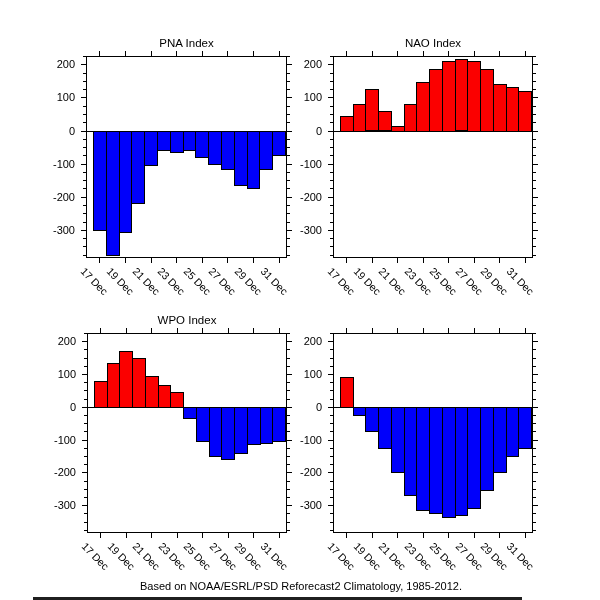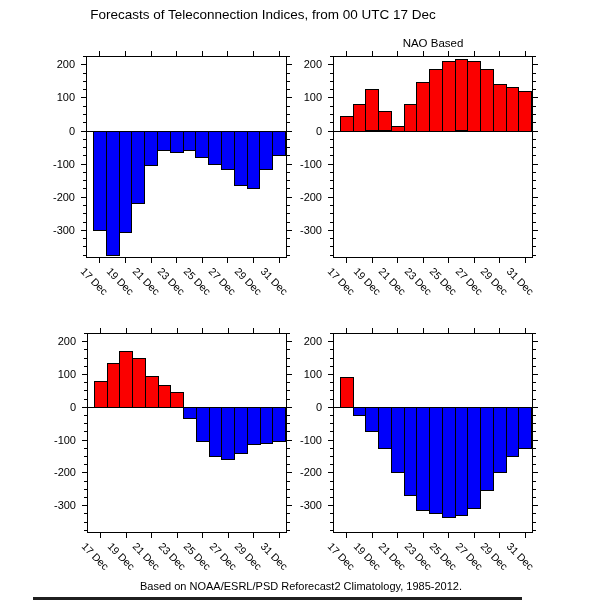--- a/index.html
+++ b/index.html
@@ -17,23 +17,23 @@
   .tick{position:absolute;background:#000;}
   .ylab{position:absolute;width:38px;text-align:right;font-size:11px;line-height:12px;}
   .xlab{position:absolute;font-size:10.5px;white-space:nowrap;
         transform:rotate(45deg);transform-origin:top left;}
   .bottom-strip{position:absolute;left:33px;top:597px;width:489px;height:3px;background:#1f1f1f;}
 </style>
 </head>
 <body>
 
 <div class="page">
-  <div class="main-title">Forecasts of Teleconnection Indices, from 00 UTC 17 Dec</div>
 
   <div class="chart" id="chart-0" style="left:86px;top:56px;width:201px;height:202px;">
+    <div class="chart-title">PNA Index</div>
   <div class="frame"></div>
       <div class="bar" style="left: 7px; width: 13.8px; top: 74.51px; height: 100.34px; background: rgb(0, 0, 251);"></div>
       <div class="bar" style="left: 19.8px; width: 13.8px; top: 74.51px; height: 125.18px; background: rgb(0, 0, 251);"></div>
       <div class="bar" style="left: 32.6px; width: 13.8px; top: 74.51px; height: 102px; background: rgb(0, 0, 251);"></div>
       <div class="bar" style="left: 45.4px; width: 13.8px; top: 74.51px; height: 73.85px; background: rgb(0, 0, 251);"></div>
       <div class="bar" style="left: 58.2px; width: 13.8px; top: 74.51px; height: 35.77px; background: rgb(0, 0, 251);"></div>
       <div class="bar" style="left: 71px; width: 13.8px; top: 74.51px; height: 20.87px; background: rgb(0, 0, 251);"></div>
       <div class="bar" style="left: 83.8px; width: 13.8px; top: 74.51px; height: 22.52px; background: rgb(0, 0, 251);"></div>
       <div class="bar" style="left: 96.6px; width: 13.8px; top: 74.51px; height: 20.87px; background: rgb(0, 0, 251);"></div>
       <div class="bar" style="left: 109.4px; width: 13.8px; top: 74.51px; height: 27.49px; background: rgb(0, 0, 251);"></div>
@@ -120,21 +120,21 @@
       <div class="xlab" style="left: 129.4px; top: 209px;">27 Dec</div>
       <div class="tick" style="left: 167px; top: 202px; width: 1px; height: 5px;"></div>
       <div class="tick" style="left: 167px; top: -5px; width: 1px; height: 5px;"></div>
       <div class="xlab" style="left: 155px; top: 209px;">29 Dec</div>
       <div class="tick" style="left: 192.6px; top: 202px; width: 1px; height: 5px;"></div>
       <div class="tick" style="left: 192.6px; top: -5px; width: 1px; height: 5px;"></div>
       <div class="xlab" style="left: 180.6px; top: 209px;">31 Dec</div>
     </div>
 
   <div class="chart" id="chart-1" style="left:333px;top:56px;width:200px;height:202px;">
-    <div class="chart-title">NAO Based</div>
+    <div class="chart-title">NAO Index</div>
   <div class="frame"></div>
       <div class="bar" style="left: 7px; width: 13.73px; top: 59.61px; height: 15.9px; background: rgb(251, 0, 0);"></div>
       <div class="bar" style="left: 19.73px; width: 13.73px; top: 48.02px; height: 27.49px; background: rgb(251, 0, 0);"></div>
       <div class="bar" style="left: 32.47px; width: 13.73px; top: 33.11px; height: 42.39px; background: rgb(251, 0, 0);"></div>
       <div class="bar" style="left: 45.2px; width: 13.73px; top: 54.64px; height: 20.87px; background: rgb(251, 0, 0);"></div>
       <div class="bar" style="left: 57.93px; width: 13.73px; top: 69.54px; height: 5.97px; background: rgb(251, 0, 0);"></div>
       <div class="bar" style="left: 70.67px; width: 13.73px; top: 48.02px; height: 27.49px; background: rgb(251, 0, 0);"></div>
       <div class="bar" style="left: 83.4px; width: 13.73px; top: 26.49px; height: 49.02px; background: rgb(251, 0, 0);"></div>
       <div class="bar" style="left: 96.13px; width: 13.73px; top: 13.25px; height: 62.26px; background: rgb(251, 0, 0);"></div>
       <div class="bar" style="left: 108.87px; width: 13.73px; top: 4.97px; height: 70.54px; background: rgb(251, 0, 0);"></div>
@@ -221,20 +221,21 @@
       <div class="xlab" style="left: 128.7px; top: 209px;">27 Dec</div>
       <div class="tick" style="left: 166.2px; top: 202px; width: 1px; height: 5px;"></div>
       <div class="tick" style="left: 166.2px; top: -5px; width: 1px; height: 5px;"></div>
       <div class="xlab" style="left: 154.2px; top: 209px;">29 Dec</div>
       <div class="tick" style="left: 191.6px; top: 202px; width: 1px; height: 5px;"></div>
       <div class="tick" style="left: 191.6px; top: -5px; width: 1px; height: 5px;"></div>
       <div class="xlab" style="left: 179.6px; top: 209px;">31 Dec</div>
     </div>
 
   <div class="chart" id="chart-2" style="left:87px;top:333px;width:200px;height:200px;">
+    <div class="chart-title">WPO Index</div>
   <div class="frame"></div>
       <div class="bar" style="left: 7px; width: 13.73px; top: 47.54px; height: 27.23px; background: rgb(251, 0, 0);"></div>
       <div class="bar" style="left: 19.73px; width: 13.73px; top: 29.51px; height: 45.26px; background: rgb(251, 0, 0);"></div>
       <div class="bar" style="left: 32.47px; width: 13.73px; top: 18.03px; height: 56.74px; background: rgb(251, 0, 0);"></div>
       <div class="bar" style="left: 45.2px; width: 13.73px; top: 24.59px; height: 50.18px; background: rgb(251, 0, 0);"></div>
       <div class="bar" style="left: 57.93px; width: 13.73px; top: 42.62px; height: 32.15px; background: rgb(251, 0, 0);"></div>
       <div class="bar" style="left: 70.67px; width: 13.73px; top: 52.46px; height: 22.31px; background: rgb(251, 0, 0);"></div>
       <div class="bar" style="left: 83.4px; width: 13.73px; top: 59.02px; height: 15.75px; background: rgb(251, 0, 0);"></div>
       <div class="bar" style="left: 96.13px; width: 13.73px; top: 73.77px; height: 12.48px; background: rgb(0, 0, 251);"></div>
       <div class="bar" style="left: 108.87px; width: 13.73px; top: 73.77px; height: 35.43px; background: rgb(0, 0, 251);"></div>

